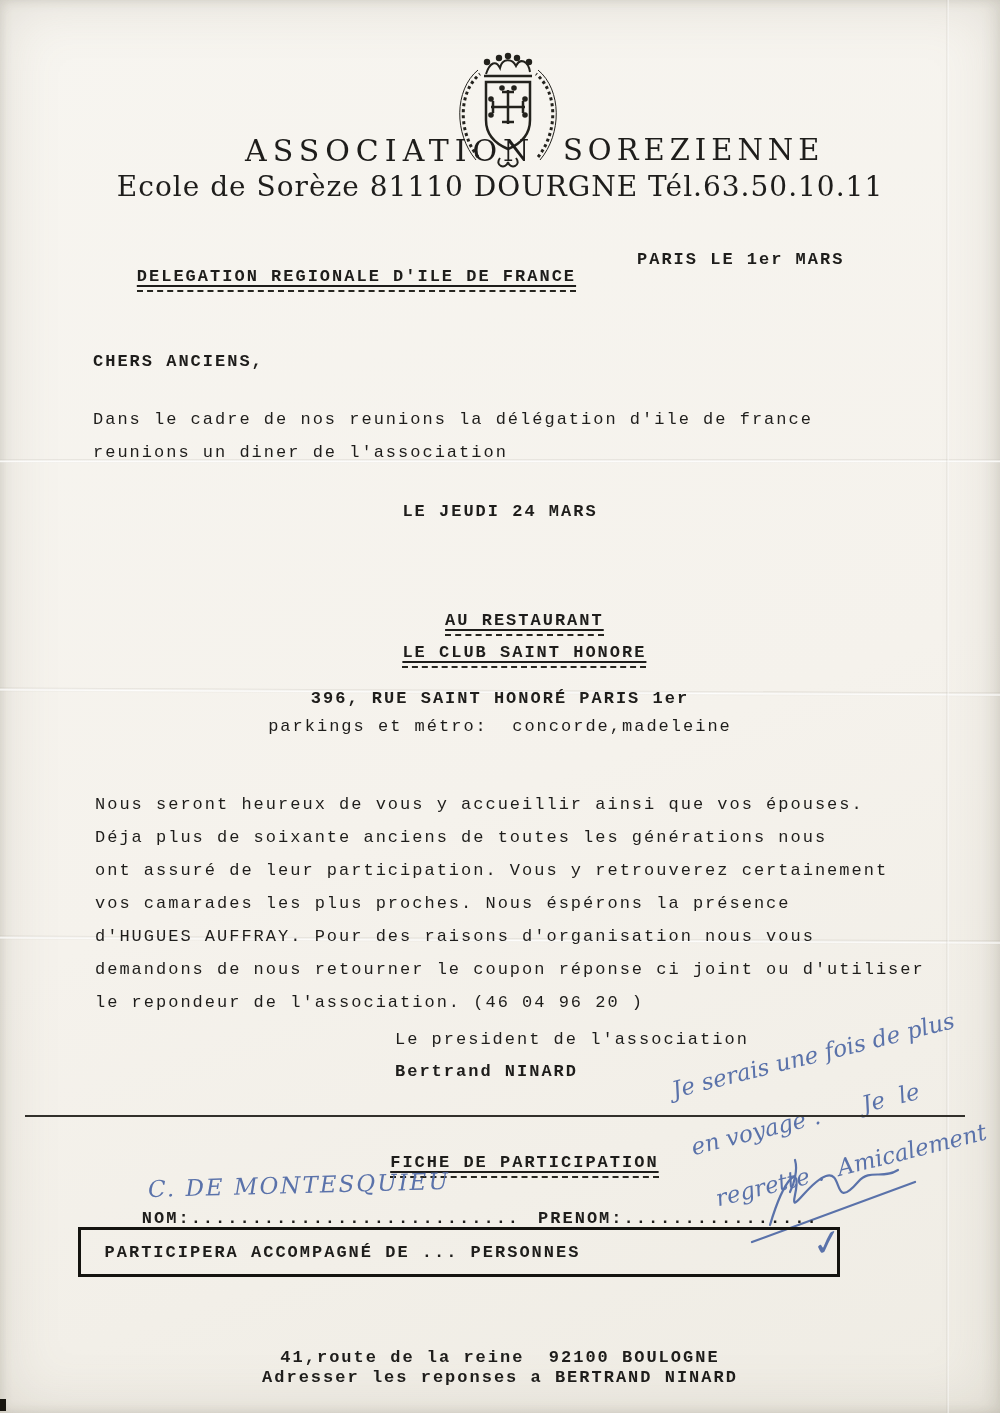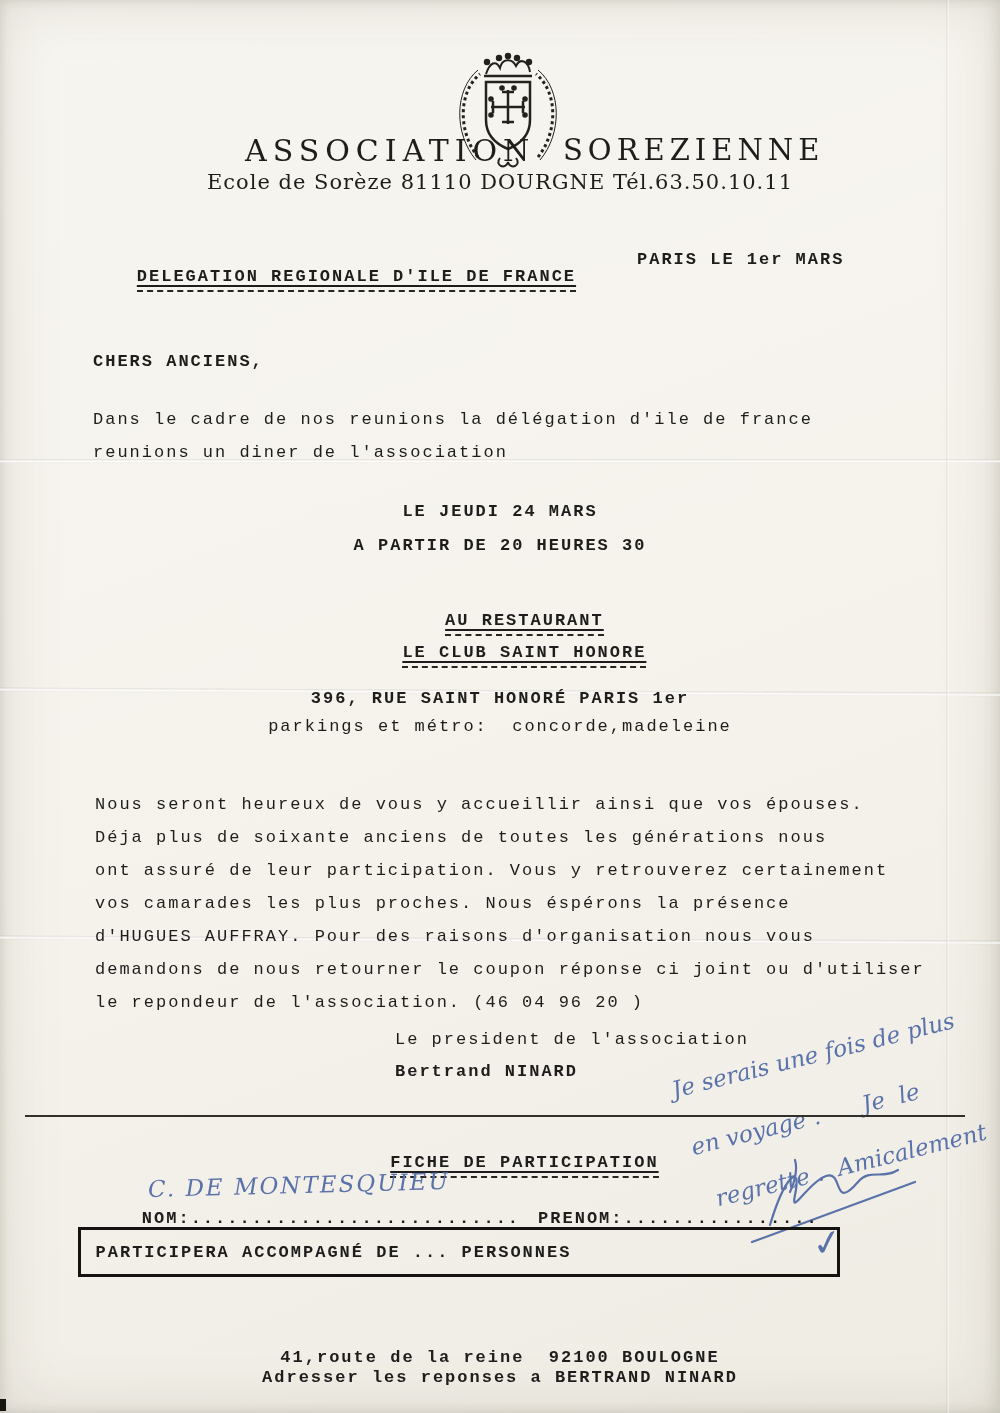--- a/index.html
+++ b/index.html
@@ -30,21 +30,21 @@
     position:absolute;color:#5a72aa;
     font-family:"DejaVu Serif","Liberation Serif",serif;
     font-style:italic;white-space:pre;
   }
   .divider{position:absolute;background:#32302b;}
   .formbox{
     position:absolute;left:78px;top:1227px;width:756px;height:44px;
     border:3px solid #14130f;display:flex;align-items:center;background:transparent;
   }
   .formbox .cell{display:flex;align-items:center;justify-content:center;height:100%;
-    font-weight:700;font-size:17px;letter-spacing:2px;white-space:pre;}
+    font-weight:700;font-size:17px;letter-spacing:2px;white-space:pre;margin-left:9px;}
   .formbox .cell.left{width:505px;}
   .formbox .cell.right{flex:1;border-left:3px solid #14130f;}
   .speck{position:absolute;background:#17150f;}
 </style>
 </head>
 <body>
 
 <div class="paper">
 
   <div class="crease" style="top:459px"></div>
@@ -81,33 +81,32 @@
       <circle cx="41" cy="63" r="1.8" fill="#23221d"></circle>
       <circle cx="75" cy="47" r="1.8" fill="#23221d"></circle>
       <circle cx="75" cy="63" r="1.8" fill="#23221d"></circle>
 
       <path d="M50,106 c-6,8 6,12 8,4 c2,8 14,4 8,-4" stroke-width="2"></path>
     </g>
   </svg>
 
   <div class="tw serif" style="left:245px;top:133px;font-size:30px;letter-spacing:6px">ASSOCIATION</div>
   <div class="tw serif" style="left:563px;top:133px;font-size:29px;letter-spacing:5px">SOREZIENNE</div>
-  <div class="tw serif center" style="top:170px;font-size:21px;letter-spacing:1px">Ecole de Sorèze 81110 DOURGNE Tél.63.50.10.11</div>
+  <div class="tw serif center" style="top:170px;font-size:28px;letter-spacing:1px">Ecole de Sorèze 81110 DOURGNE Tél.63.50.10.11</div>
 
   <div class="tw twb" style="left:88px;top:248px">
     <span class="tw-underline">DELEGATION REGIONALE D'ILE DE FRANCE</span>
   </div>
   <div class="tw twb" style="left:637px;top:250px">PARIS LE 1er MARS</div>
 
   <div class="tw twb" style="left:93px;top:352px">CHERS ANCIENS,</div>
   <div class="tw" style="left:93px;top:410px">Dans le cadre de nos reunions la délégation d'ile de france</div>
   <div class="tw" style="left:93px;top:443px">reunions un diner de l'association</div>
 
   <div class="tw twb center" style="top:502px">LE JEUDI 24 MARS</div>
-  <div class="tw twb center" style="top:536px">A PARTIR DE 20 HEURES 30</div>
 
   <div class="tw twb center" style="top:592px">
     <span class="tw-underline">AU RESTAURANT</span>
   </div>
   <div class="tw twb center" style="top:624px">
     <span class="tw-underline">LE CLUB SAINT HONORE</span>
   </div>
   <div class="tw twb center" style="top:689px">396, RUE SAINT HONORÉ PARIS 1er</div>
   <div class="tw center" style="top:717px">parkings et métro:  concorde,madeleine</div>
 

